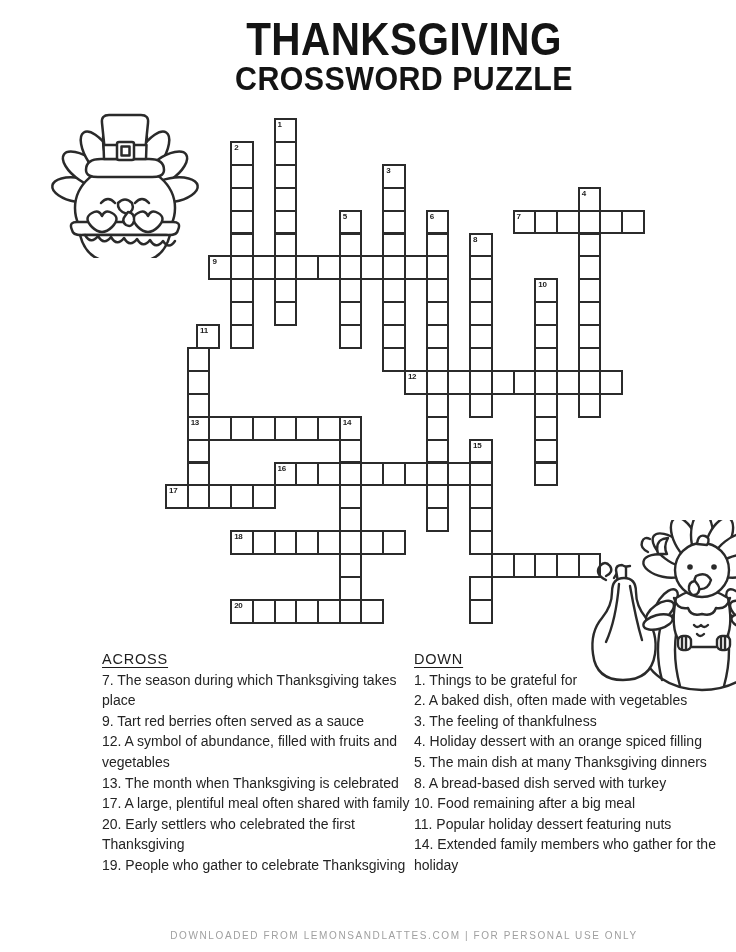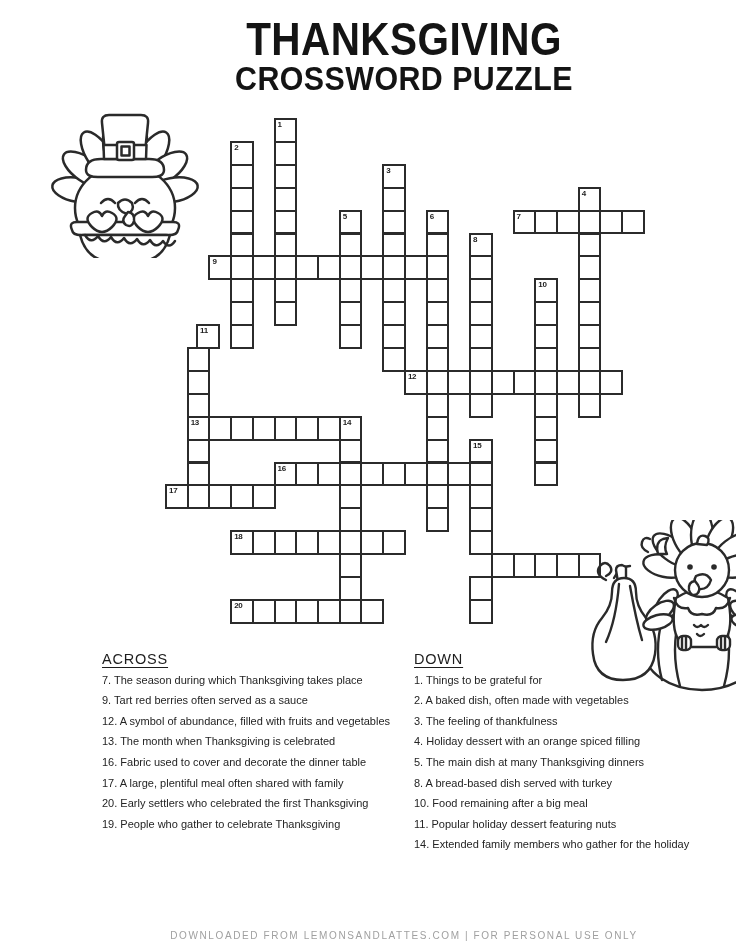--- a/index.html
+++ b/index.html
@@ -20,21 +20,21 @@
   .cell .num{position:absolute;top:0px;left:2px;font-size:8px;line-height:10px;
              font-weight:700;letter-spacing:-0.3px;color:#1d1d1d;}
 
   
   .clues{position:absolute;top:649px;}
   .clues.across{left:66px;width:314px;}
   .clues.down{left:378px;width:334px;}
   .clues h2{margin:0;font-size:14.5px;line-height:20.6px;font-weight:400;
             letter-spacing:0.8px;color:#1d1d1d;text-decoration:underline;
             text-underline-offset:3px;display:inline-block;}
-  .clue{font-size:11px;line-height:20.6px;font-weight:400;color:#242424;}
+  .clue{font-size:14px;line-height:20.6px;font-weight:400;color:#242424;}
 
   
   .footer{position:absolute;top:930px;left:0;width:100%;text-align:center;
           font-size:10px;letter-spacing:1.6px;color:#a0a0a0;}
 
   
   .turkey-tl{position:absolute;left:8px;top:106px;}
   .turkey-br{position:absolute;left:526px;top:520px;}
   svg .ln{fill:none;}
 </style>
@@ -313,21 +313,20 @@
     </g>
   </svg>
 
   <section class="clues across">
     <h2>ACROSS</h2>
     <div>
         <div class="clue">7. The season during which Thanksgiving takes place</div>
         <div class="clue">9. Tart red berries often served as a sauce</div>
         <div class="clue">12. A symbol of abundance, filled with fruits and vegetables</div>
         <div class="clue">13. The month when Thanksgiving is celebrated</div>
-        <div class="clue">16. Fabric used to cover and decorate the dinner table</div>
         <div class="clue">17. A large, plentiful meal often shared with family</div>
         <div class="clue">20. Early settlers who celebrated the first Thanksgiving</div>
         <div class="clue">19. People who gather to celebrate Thanksgiving</div>
       </div>
   </section>
 
   <section class="clues down">
     <h2>DOWN</h2>
     <div>
         <div class="clue">1. Things to be grateful for</div>

